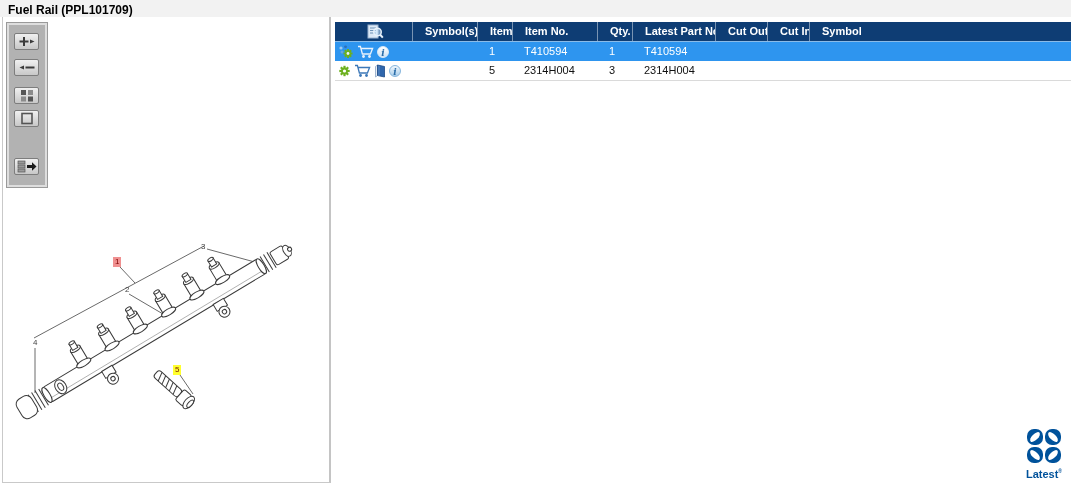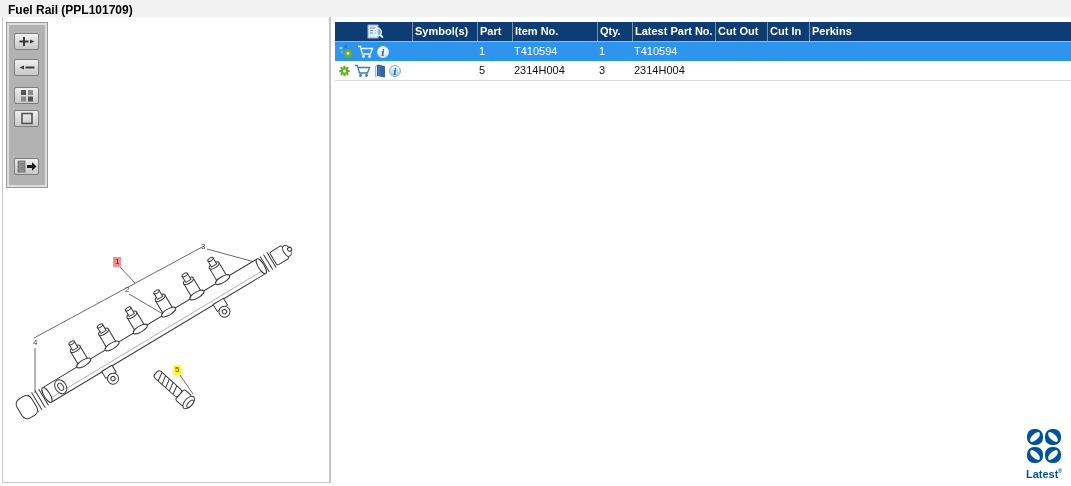--- a/index.html
+++ b/index.html
@@ -25,21 +25,21 @@
   .tbtn{position:absolute;left:5px;width:25px;height:17px;background:linear-gradient(#f0f0f0,#c8c8c8);
     border:1px solid #7d7d7d;border-radius:2px;padding:0;display:flex;align-items:center;justify-content:center;cursor:pointer;}
   .tbtn svg{display:block;}
 
   
   .ptable{position:absolute;left:335px;top:22px;width:736px;font-size:11px;}
   .trow{display:flex;height:19px;line-height:19px;}
   .thead{background:#0e3d74;color:#fff;font-weight:600;}
   .thead .cell{border-left:1px solid rgba(255,255,255,.45);}
   .thead .cell.c0{border-left:none;display:flex;align-items:center;justify-content:center;}
-  .cell{box-sizing:border-box;padding-left:2px;overflow:hidden;white-space:nowrap;}
+  .cell{box-sizing:border-box;padding-left:12px;overflow:hidden;white-space:nowrap;}
   .c0{width:77px;padding-left:3px;}
   .c1{width:65px;}
   .c2{width:35px;}
   .c3{width:85px;}
   .c4{width:35px;}
   .c5{width:83px;}
   .c6{width:125px;}
   .c7{width:52px;}
   .c8{width:42px;}
   .c9{width:137px;}
@@ -221,27 +221,27 @@
         <svg width="17" height="16" viewBox="0 0 17 16">
           <rect x="1" y="1" width="10" height="13" fill="#dce9f6" stroke="#9ab4d0"></rect>
           <line x1="3" y1="4" x2="9" y2="4" stroke="#6f94b8"></line>
           <line x1="3" y1="6.5" x2="9" y2="6.5" stroke="#6f94b8"></line>
           <line x1="3" y1="9" x2="9" y2="9" stroke="#6f94b8"></line>
           <circle cx="10.5" cy="8" r="3.8" fill="rgba(210,235,255,0.55)" stroke="#e8f2fb" stroke-width="1.4"></circle>
           <line x1="13.2" y1="10.8" x2="15.8" y2="13.6" stroke="#e8f2fb" stroke-width="2"></line>
         </svg>
       </div>
       <div class="cell c1">Symbol(s)</div>
-      <div class="cell c2">Part</div>
+      <div class="cell c2">Item</div>
       <div class="cell c3">Item No.</div>
       <div class="cell c4">Qty.</div>
       <div class="cell c5">Latest Part No.</div>
       <div class="cell c7">Cut Out</div>
       <div class="cell c8">Cut In</div>
-      <div class="cell c9">Perkins</div>
+      <div class="cell c9">Symbol</div>
     </div>
 
     <div class="trow rbody selected">
       <div class="cell c0 iconcell">
         <svg width="16" height="14" viewBox="0 0 16 14">
           <circle cx="3" cy="3" r="1.6" fill="#9cc9f0"></circle>
             <circle cx="7.5" cy="1.8" r="1.4" fill="#2f6fba"></circle>
             <circle cx="4" cy="7" r="1.5" fill="#6aa6dd"></circle>
           <g transform="translate(10,8.5)">
             <rect x="-1" y="-4.5" width="2" height="9" fill="#6db01e"></rect>

